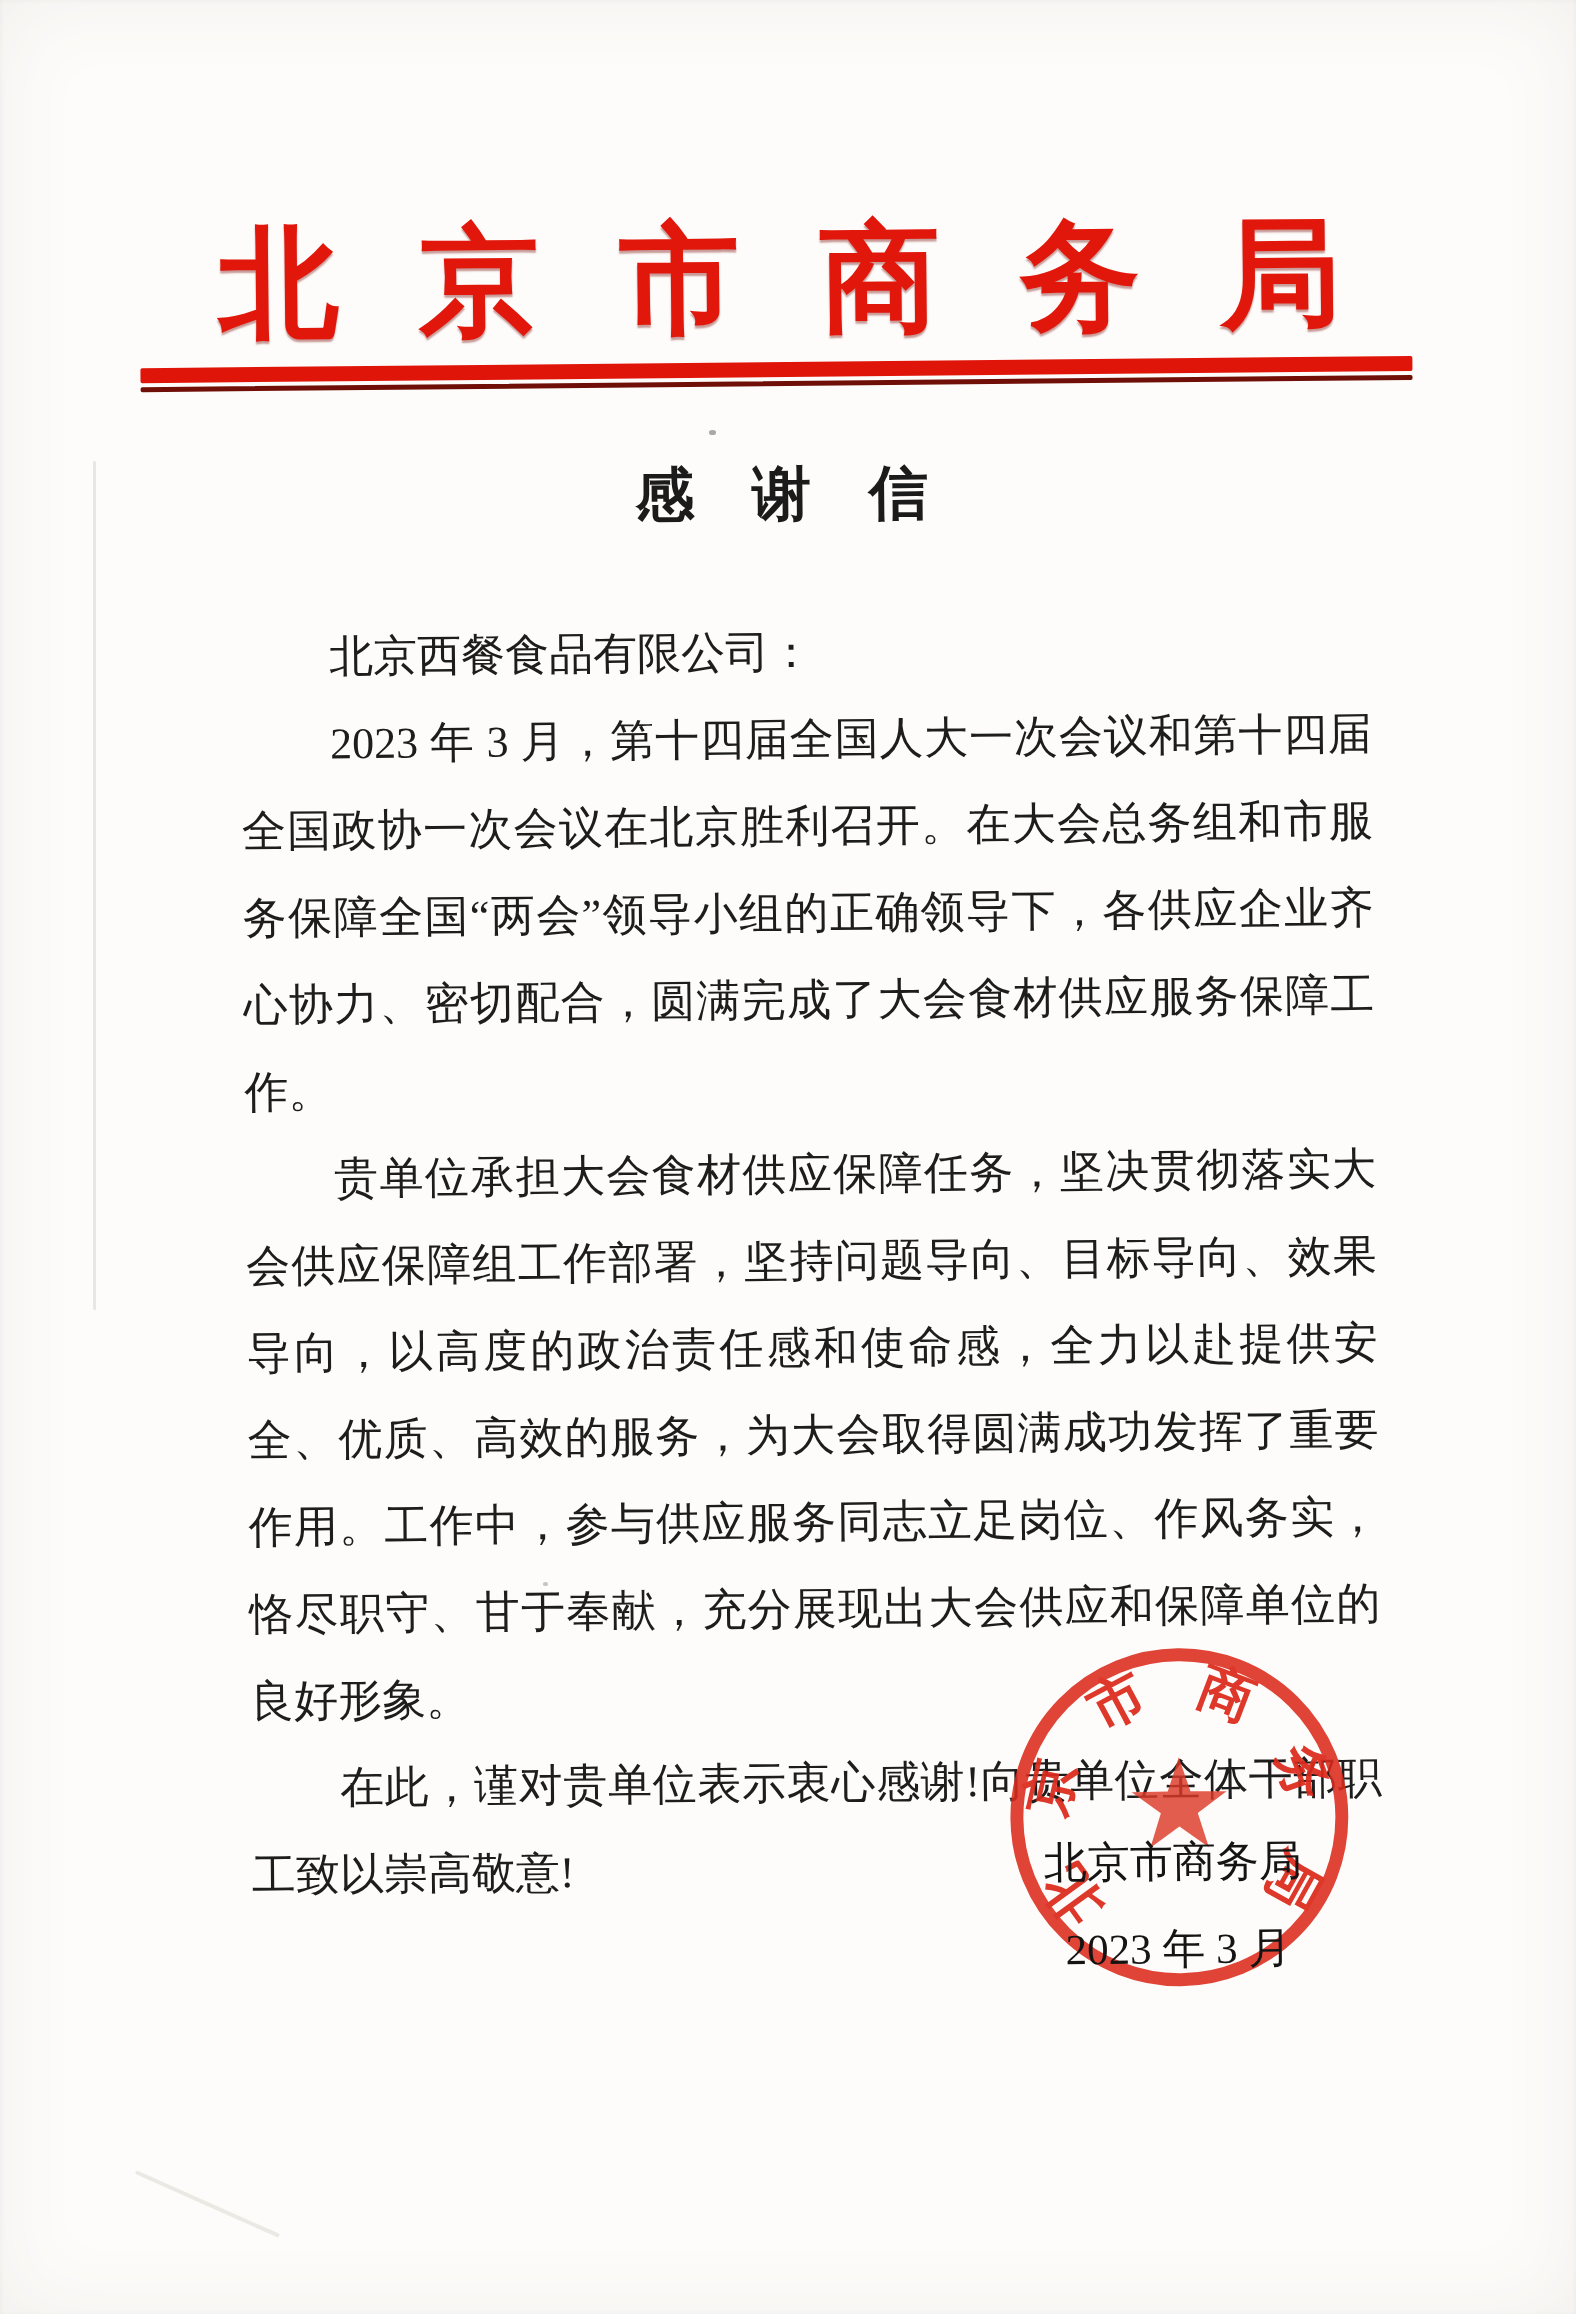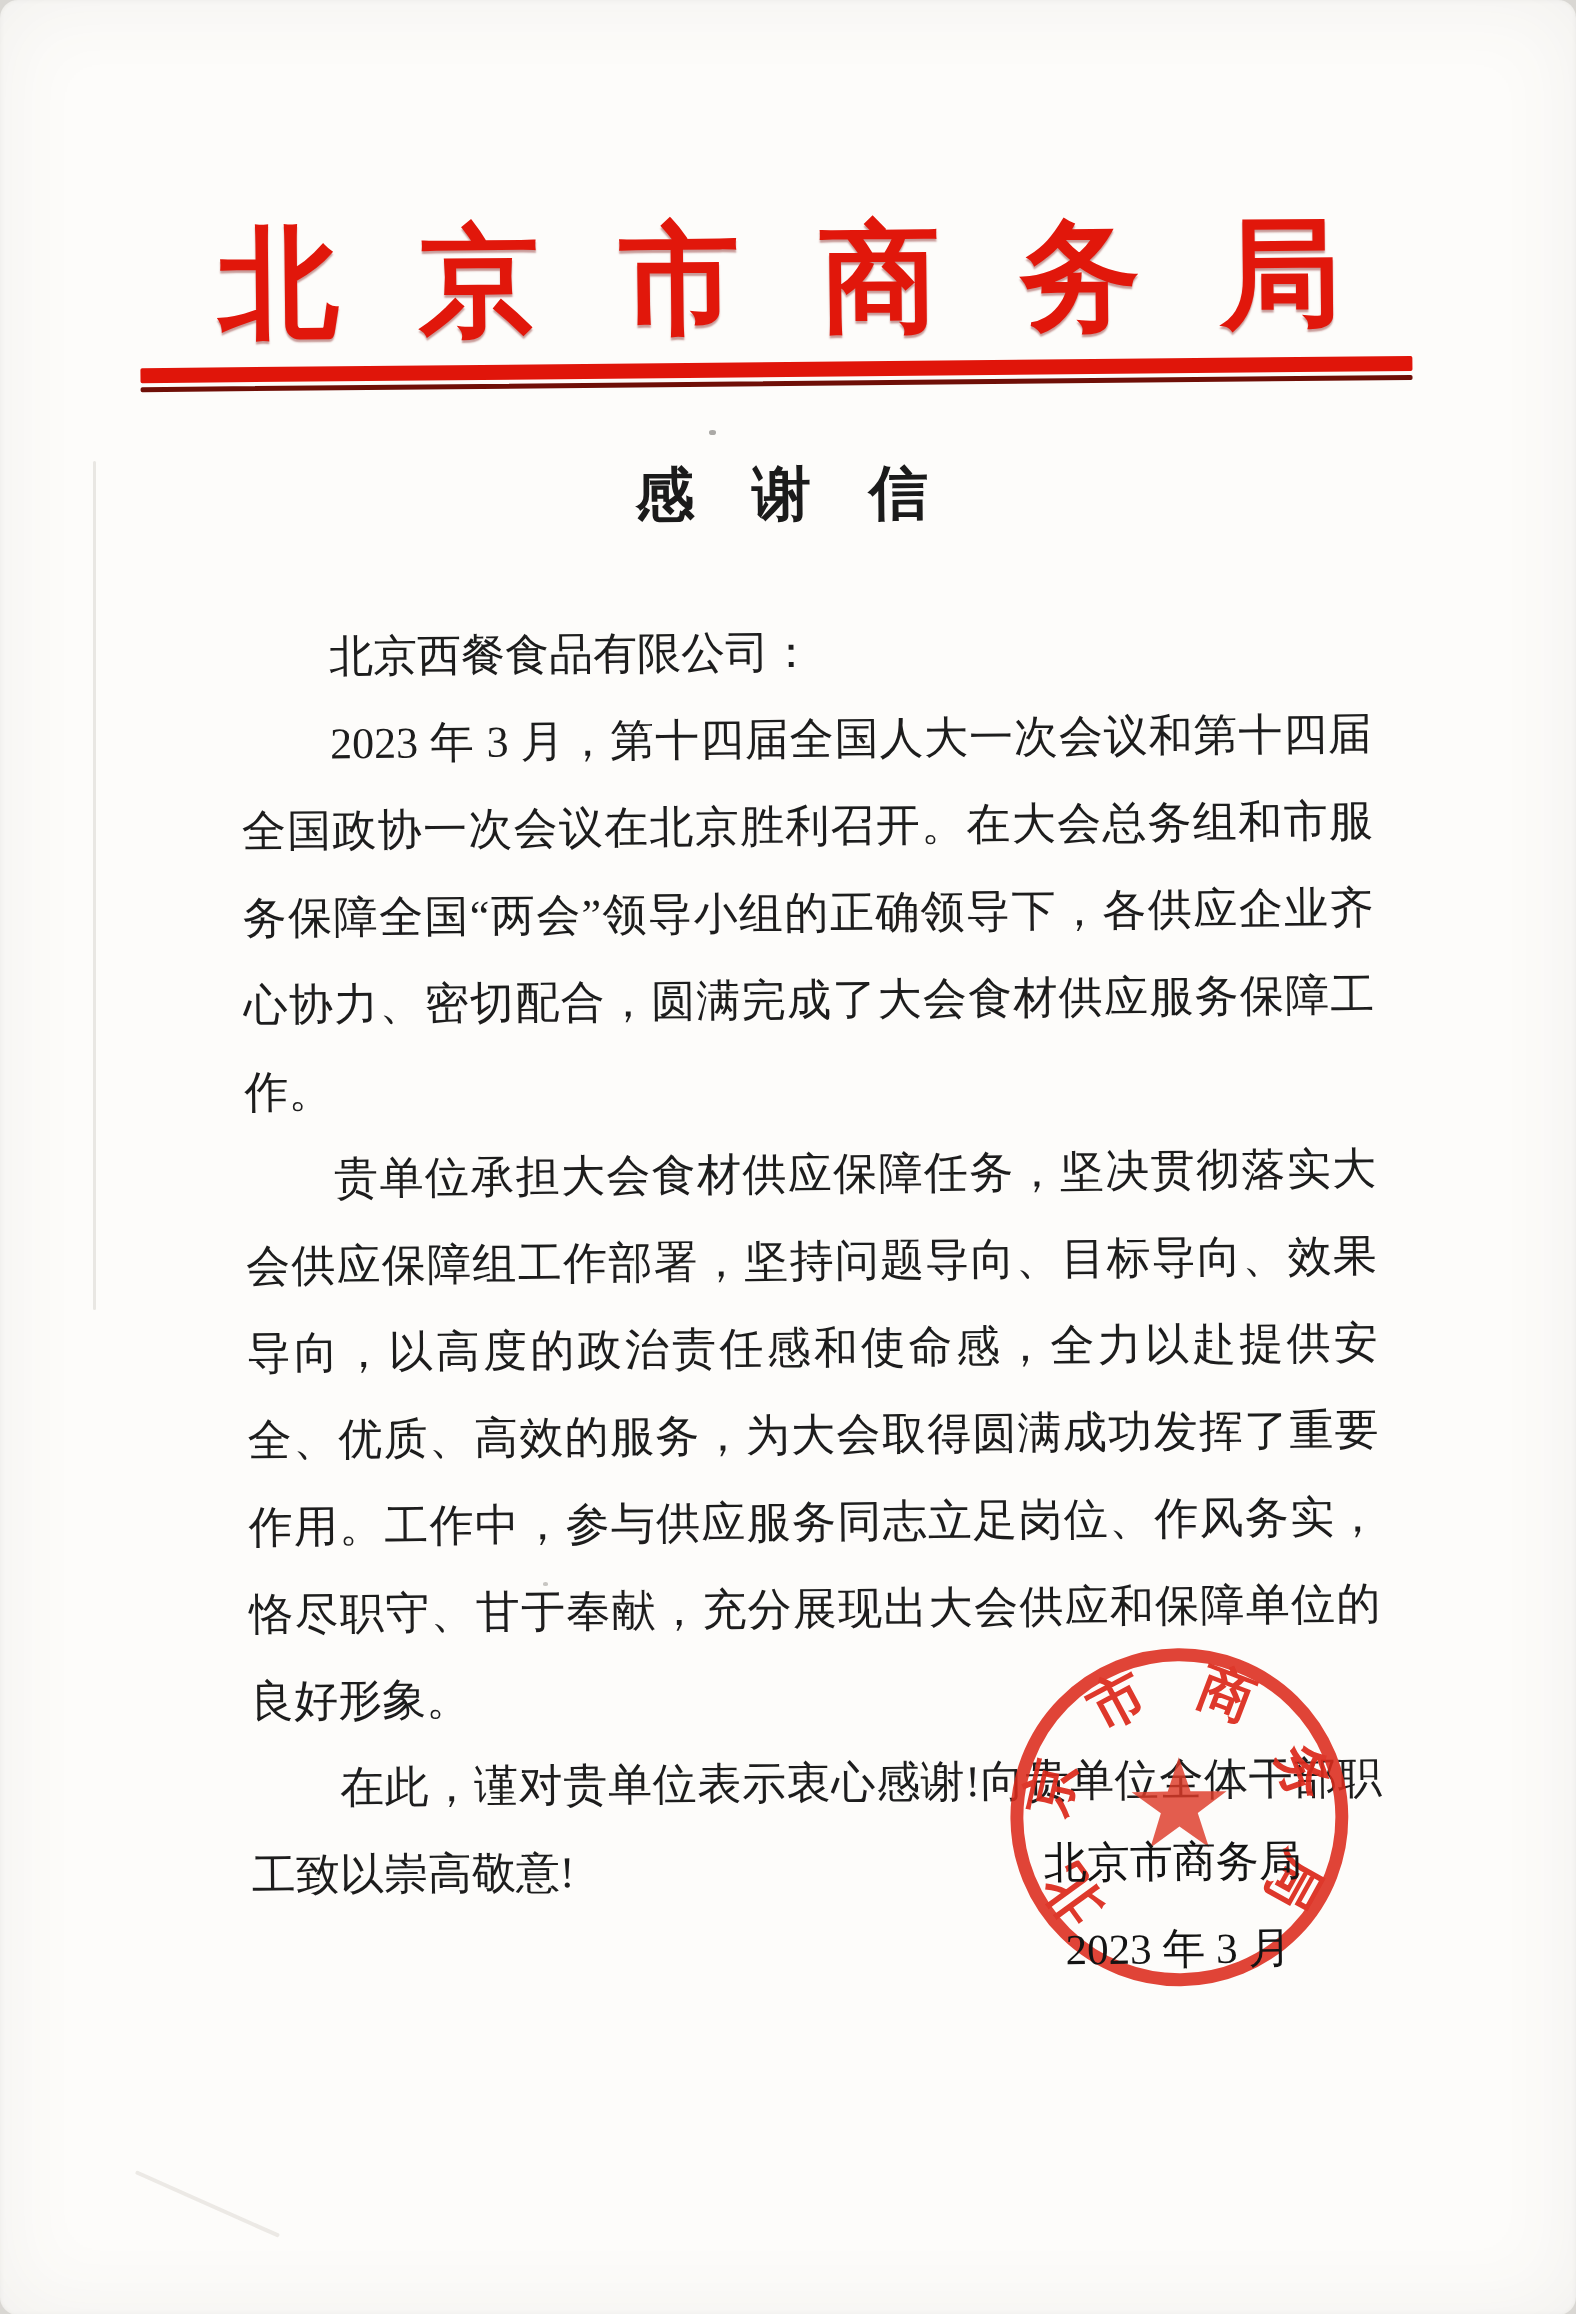--- a/index.html
+++ b/index.html
@@ -5,21 +5,20 @@
   html,body{margin:0;padding:0;background:#d9d7d3;}
   .page{
     position:relative;
     width:1576px;height:2315px;
     margin:0 auto;
     background:#fdfcfa;
     overflow:hidden;
     box-shadow:inset 0 0 83px rgba(90,80,70,.07), inset 0 0 5.5px rgba(0,0,0,.05);
     font-family:"Liberation Serif","DejaVu Serif",serif;
     color:#1d1d1d;
-    border-radius:18px;
   }
   .tilt{
     position:absolute;left:0;top:0;width:100%;height:100%;
     transform:rotate(-0.55deg);
     transform-origin:788px 1157px;
   }
   
   .agency{
     position:absolute;left:0;top:220px;width:100%;
     text-align:center;

